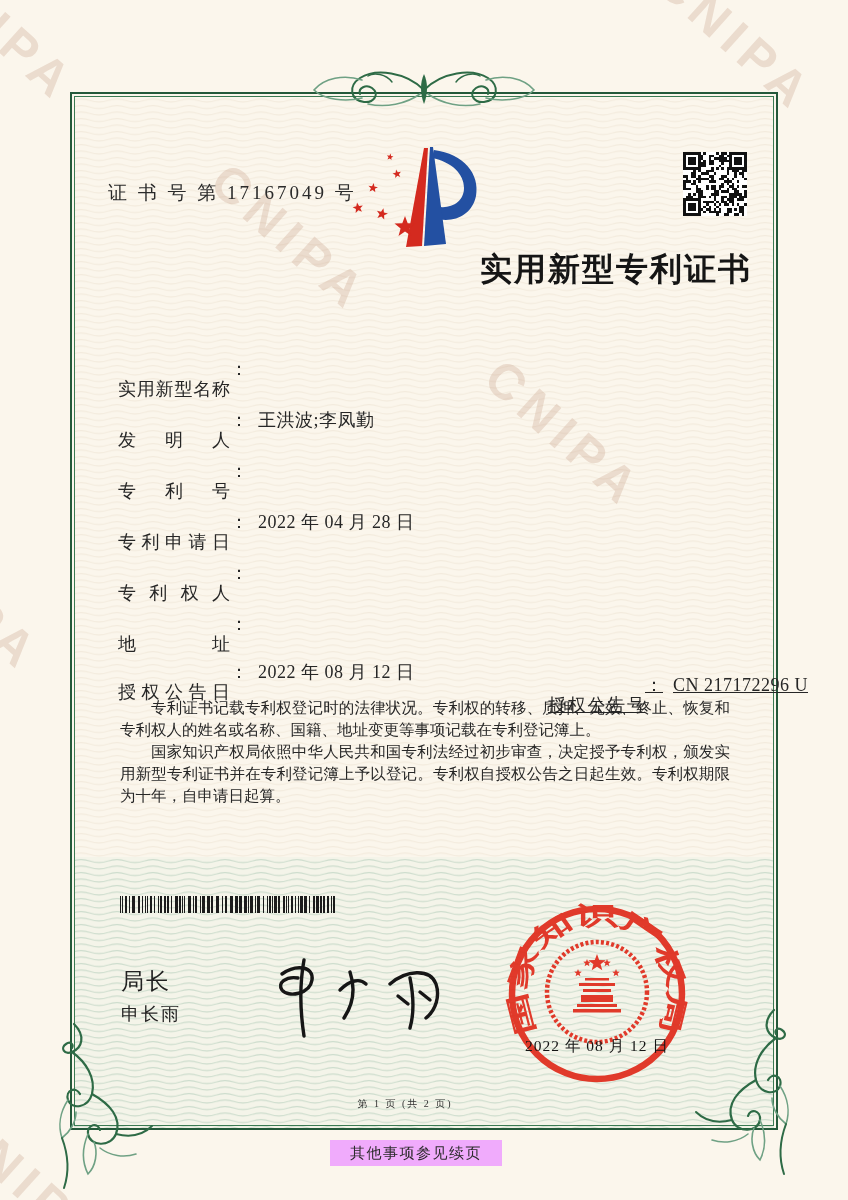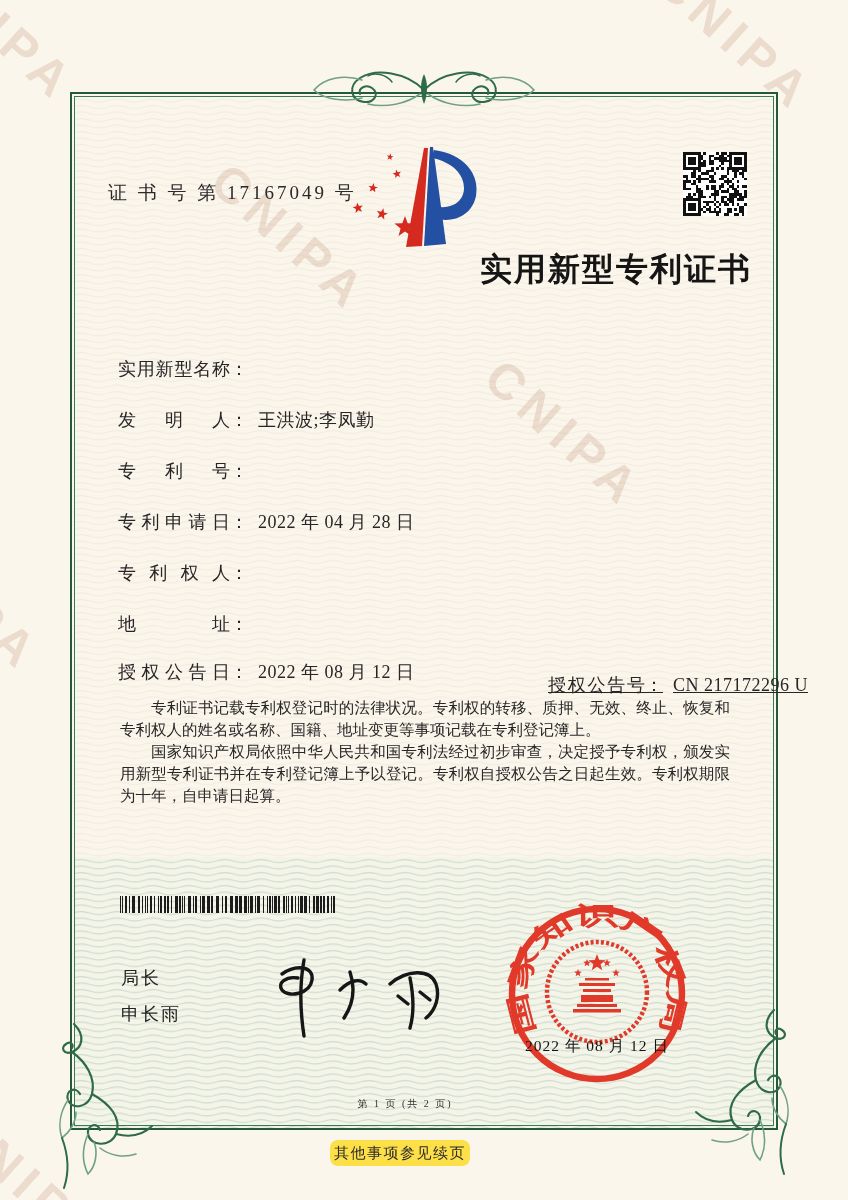--- a/index.html
+++ b/index.html
@@ -34,55 +34,55 @@
   .title{
     position:absolute;left:0;top:248px;width:752px;z-index:4;
     text-align:right;font-size:32px;font-weight:700;letter-spacing:2px;
     color:#151515;
   }
   .field-row{
     position:absolute;left:118px;z-index:4;display:flex;align-items:flex-start;
     font-size:18px;color:#262626;width:620px;line-height:24px;
   }
   .f-label{
-    display:inline-block;width:112px;text-align:justify;text-align-last:justify;
+    display:inline-block;width:112px;text-align:justify;text-align-last:justify;margin-top:20px;
   }
   .f-colon{display:inline-block;}
   .f-value{display:inline-block;padding-left:10px;letter-spacing:0.5px;white-space:nowrap;}
   .grant-col2{display:flex;position:absolute;left:430px;top:13px;text-decoration:underline;}
   .grant-col2 .f-label{width:97px;}
   .paras{
     position:absolute;left:120px;top:697px;width:610px;z-index:4;
     font-size:15.5px;line-height:22px;color:#272727;
     text-align:justify;
   }
   .paras p{margin:0;text-indent:2em;}
   .officer-role{
     position:absolute;left:121px;top:966px;z-index:4;
-    font-family:Liberation Sans, sans-serif;font-size:18px;color:#222;
+    font-family:Liberation Sans, sans-serif;font-size:23px;color:#222;
     letter-spacing:2px;
   }
   .officer-name{
     position:absolute;left:121px;top:1002px;z-index:4;
     font-family:"Liberation Sans", sans-serif;font-size:18px;color:#222;
     letter-spacing:2px;
   }
   .seal-date{
     position:absolute;left:502px;top:1036px;width:190px;z-index:5;
     text-align:center;font-size:15.5px;letter-spacing:1px;color:#151515;font-weight:500;
     white-space:nowrap;
   }
   .page-num{
     position:absolute;left:300px;top:1097px;width:210px;z-index:4;
     text-align:center;font-size:10px;letter-spacing:2px;color:#333;
   }
   .cont-note{
-    position:absolute;left:330px;top:1140px;width:140px;height:26px;z-index:4;
-    background:#fde047;text-align:center;line-height:26px;
-    font-size:15px;letter-spacing:1.5px;color:#2b2b2b;border-radius:8px;
+    position:absolute;left:330px;top:1140px;width:172px;height:26px;z-index:4;
+    background:#f0abfc;text-align:center;line-height:26px;
+    font-size:15px;letter-spacing:1.5px;color:#2b2b2b;
   }
   svg{display:block;}
 </style>
 </head>
 <body>
 
 <svg class="abs" style="left:0;top:0;z-index:0" width="848" height="1200">
   <defs>
     <pattern id="wavWarm" width="36" height="6.5" patternUnits="userSpaceOnUse">
       <path d="M0,3 Q9,0 18,3 T36,3" fill="none" stroke="#e8dcc9" stroke-width="1"></path>

